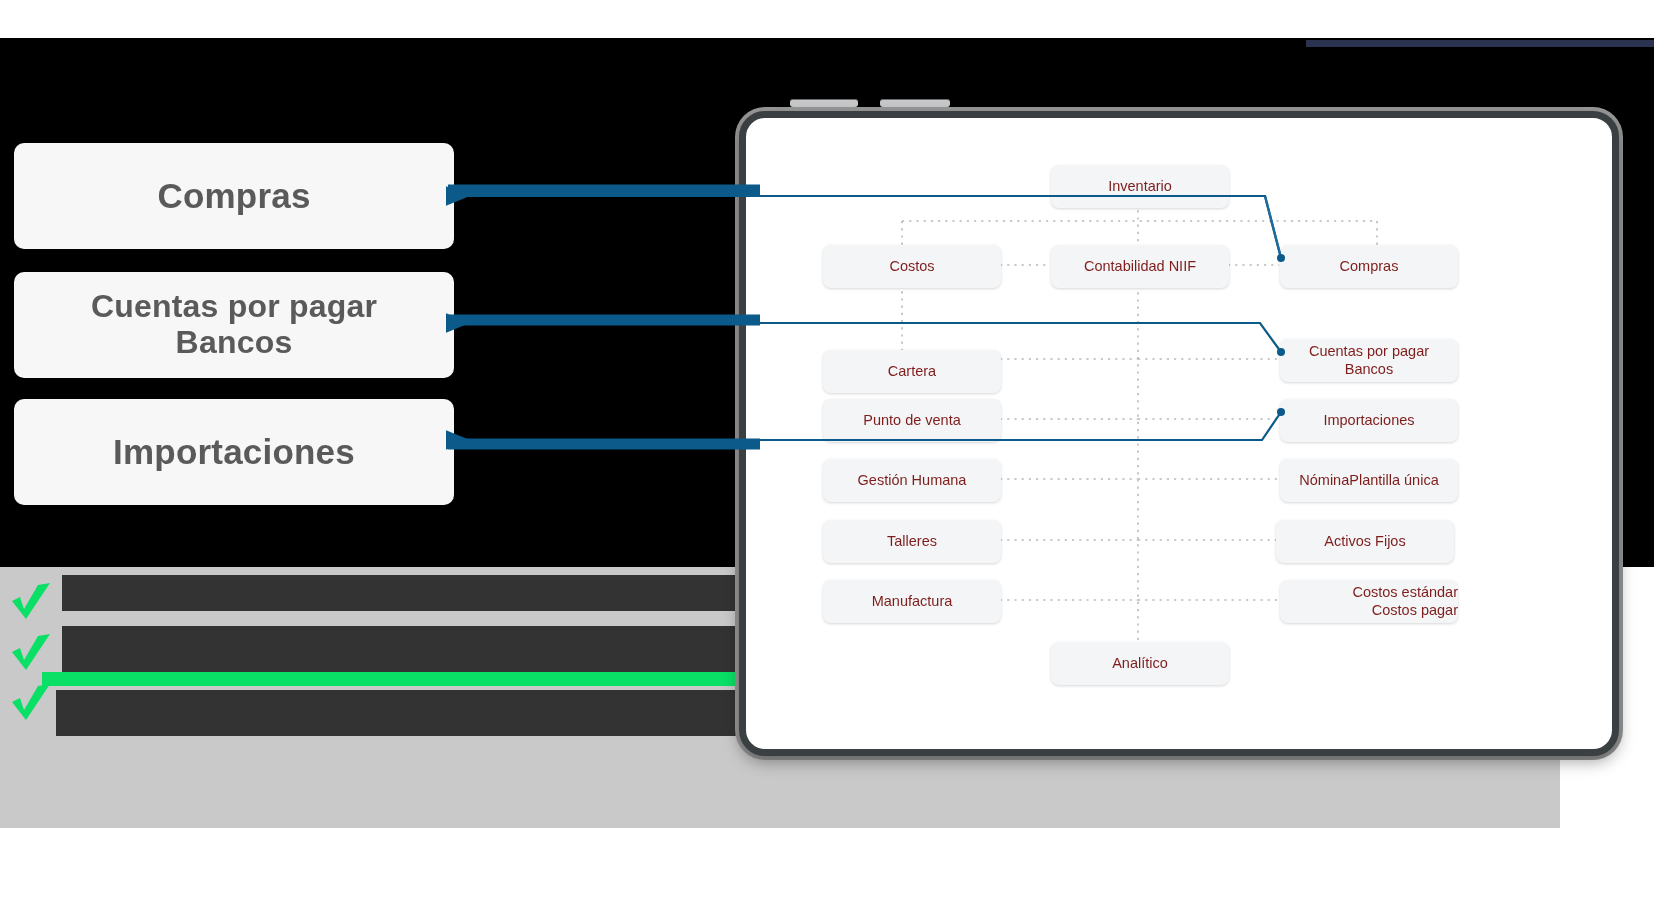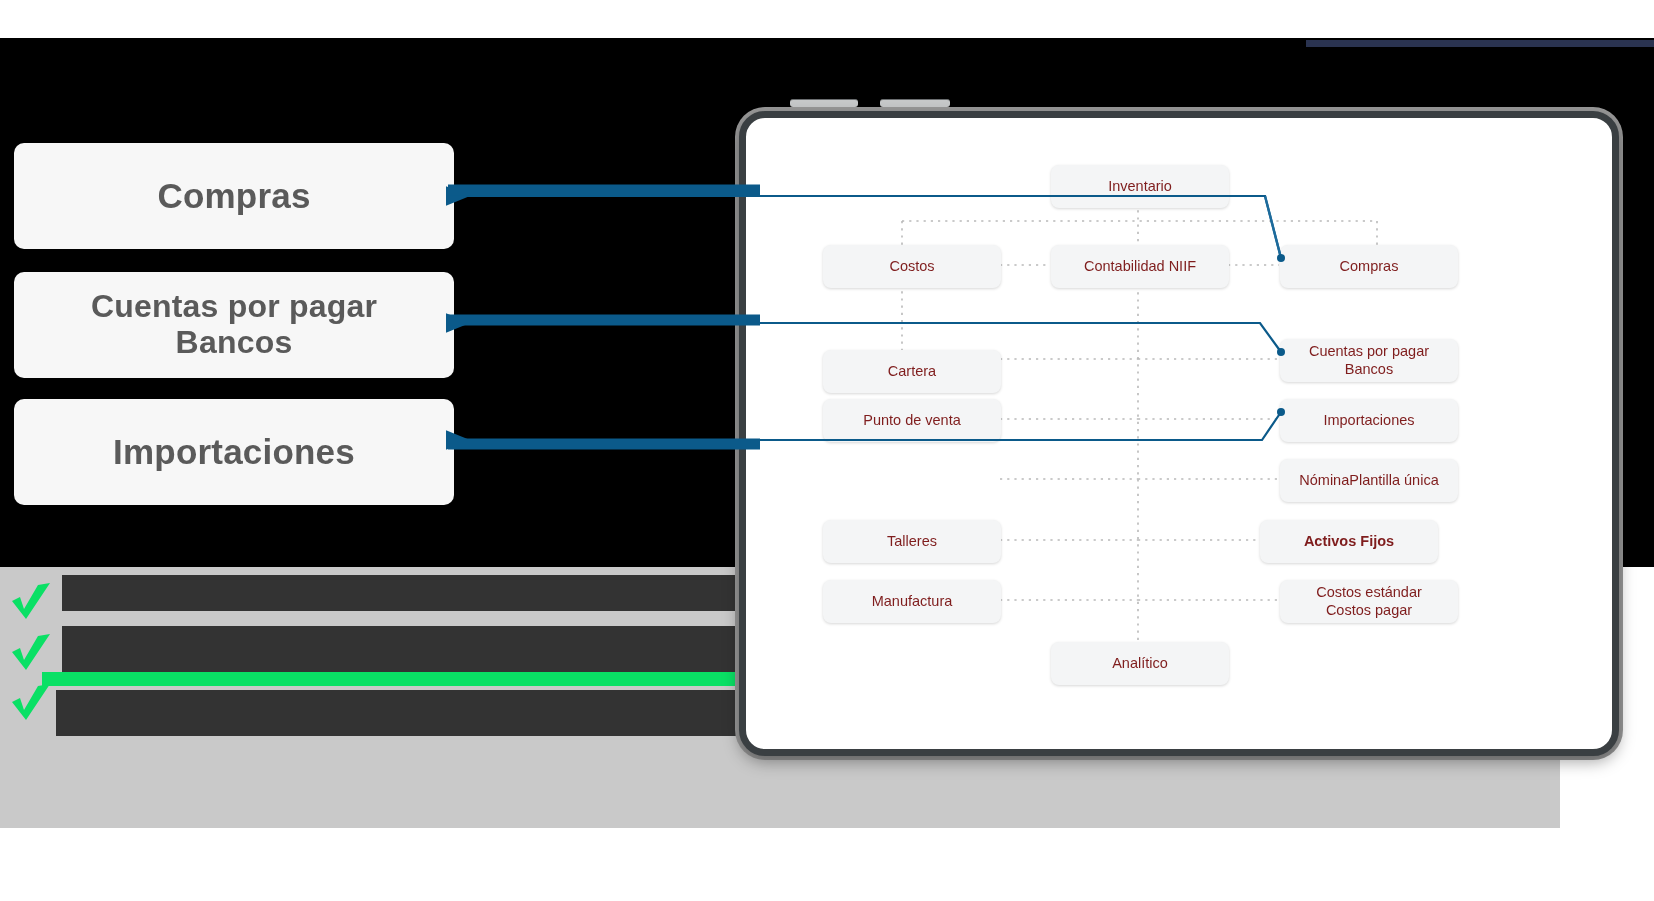--- a/index.html
+++ b/index.html
@@ -178,20 +178,24 @@
   <div class="node" style="left:77px;top:232px;width:178px;height:43px;">
     <span class="bar"></span>
     <span>Cartera</span>
   </div>
 
   <div class="node" style="left:77px;top:281px;width:178px;height:43px;">
     <span class="bar"></span>
     <span>Punto de venta</span>
   </div>
 
+  <div class="node lightblue" style="left:77px;top:341px;width:178px;height:43px;">
+    <span class="bar"></span>
+    <span>Gestión Humana</span>
+  </div>
 
   <div class="node" style="left:77px;top:402px;width:178px;height:43px;">
     <span class="bar"></span>
     <span>Talleres</span>
   </div>
 
   <div class="node" style="left:77px;top:462px;width:178px;height:43px;">
     <span class="bar"></span>
     <span>Manufactura</span>
   </div>
@@ -211,26 +215,26 @@
     <span class="bar"></span>
     <span>Importaciones</span>
   </div>
 
   <div class="node lightblue" style="left:534px;top:341px;width:178px;height:43px;flex-direction:row;">
     <span class="bar"></span>
     <span>Nómina</span>
     <span>Plantilla única</span>
   </div>
 
-  <div class="node" style="left:514px;top:402px;width:178px;height:43px;font-weight:bold;">
+  <div class="node" style="left:530px;top:402px;width:178px;height:43px;">
     <span class="bar"></span>
     <span>Activos Fijos</span>
   </div>
 
-  <div class="node" style="left:534px;top:462px;width:178px;height:43px;flex-direction:column;">
+  <div class="node" style="left:534px;top:462px;width:178px;height:43px;flex-direction:column;align-items:flex-end;">
     <span class="bar"></span>
     <span>Costos estándar</span>
     <span>Costos pagar</span>
   </div>
 </div>
 
 <svg class="layer">
   <defs>
     <marker id="arrowL" markerWidth="11" markerHeight="9" refX="10" refY="4.5" orient="auto">
       <path d="M11,0 L0,4.5 L11,9 Z" fill="#0b5a8a"></path>

